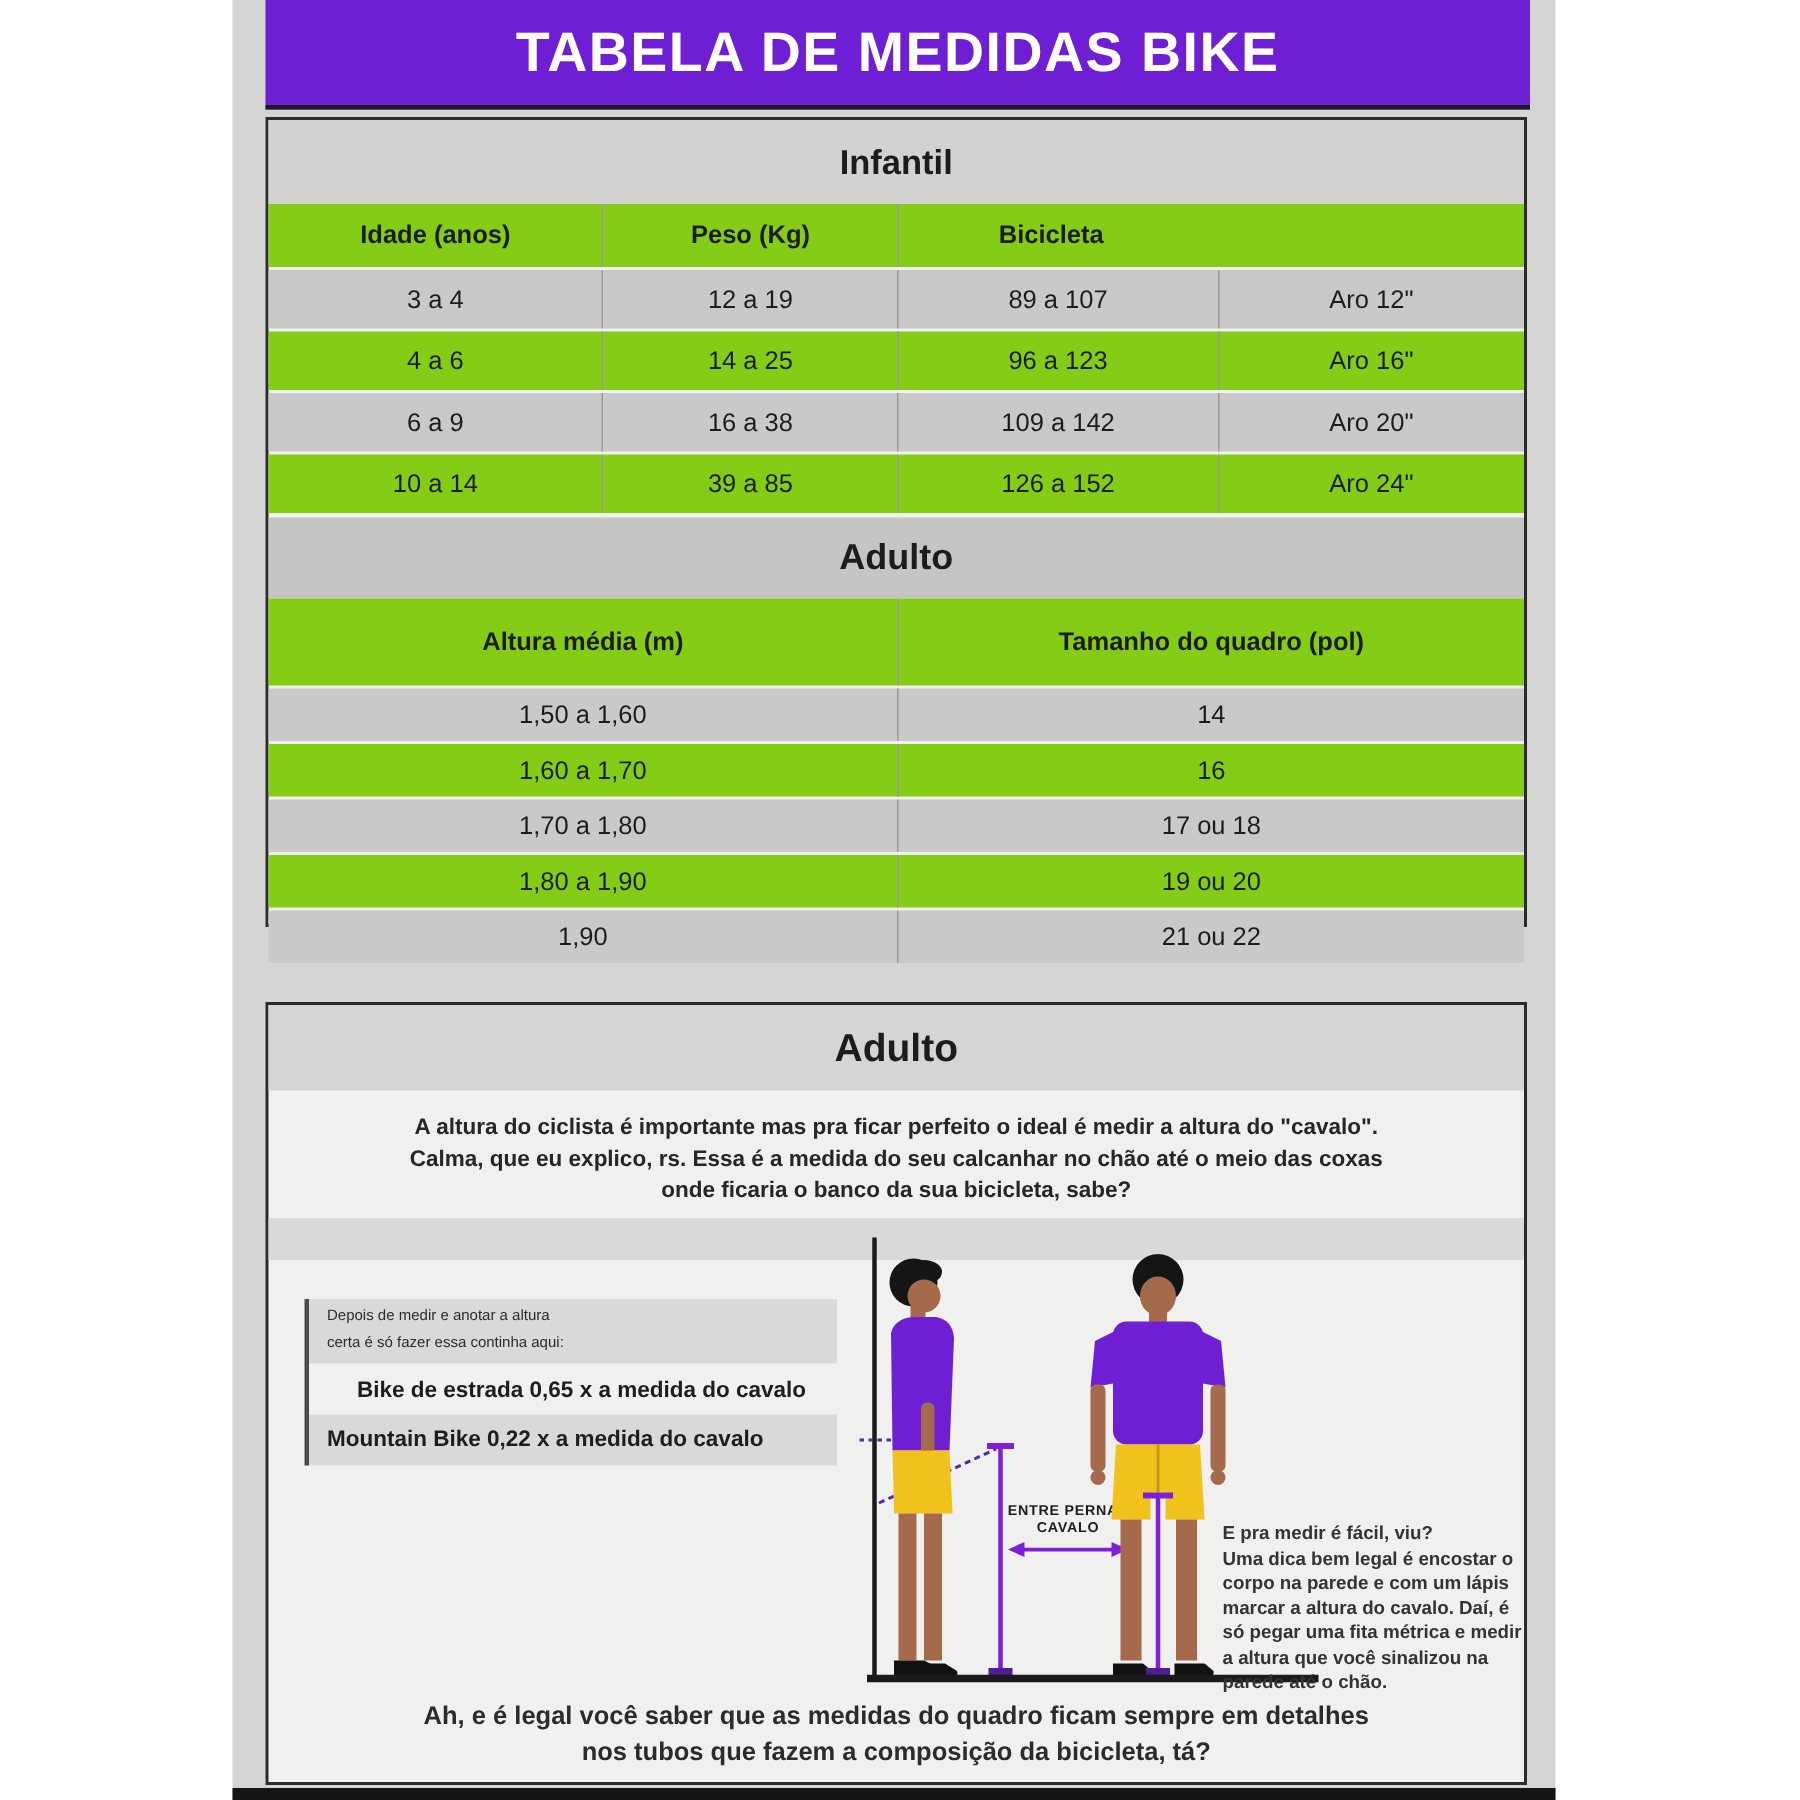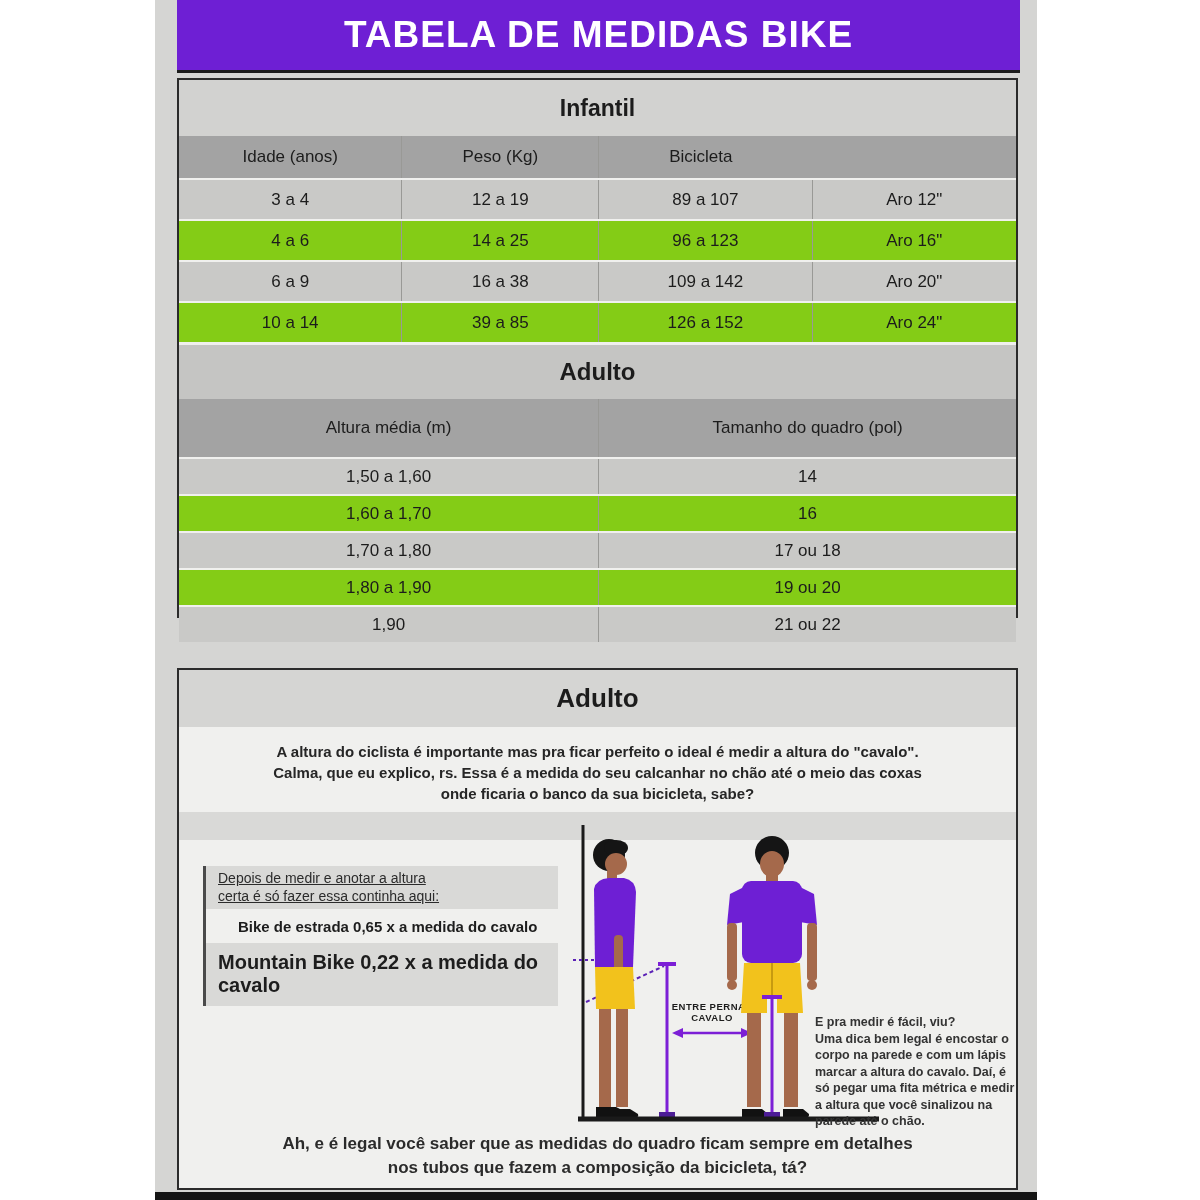--- a/index.html
+++ b/index.html
@@ -30,21 +30,21 @@
   #section-info{top:668px;height:522px;}
   .band{
     text-align:center;font-weight:bold;
   }
   .band-infantil{height:56px;line-height:56px;font-size:23px;background:#d2d2d0;}
   .band-adulto{height:54px;line-height:54px;font-size:24px;background:#c5c5c3;margin-top:3px;}
   .band-info{height:57px;line-height:57px;font-size:26px;background:#d5d5d3;}
   
   .trow{display:flex;width:100%;}
   .trow + .trow{margin-top:2px;}
-  .thead{background:#a3a3a3;font-weight:normal;font-size:18px;}
+  .thead{background:#84cc16;font-weight:bold;font-size:18px;}
   .thead .cell{height:42px;line-height:42px;}
   .rdark{background:#c9c9c7;}
   .rlight{background:#84cc16;}
   .cell{
     text-align:center;height:39px;line-height:39px;font-size:17px;
     border-right:1px solid #999996;box-sizing:border-box;
   }
   .cell:last-child{border-right:none;}
   .c0{width:26.7%;} .c1{width:23.5%;} .c2{width:25.5%;} .c3{width:24.3%;}
   .ahead .cell{height:58px;line-height:58px;}
@@ -58,28 +58,28 @@
   }
   .intro span{display:block;}
   .stripe{
     position:absolute;left:0;top:142px;width:100%;height:28px;background:#d9d9d7;
   }
   .calc-block{
     position:absolute;left:24px;top:196px;width:352px;
     border-left:3px solid #4a4a4a;
   }
   .calc-steps{
-    background:#d9d9d7;padding:3px 0 4px 12px;font-size:14px;line-height:18px;color:#2b2b2b;text-decoration:underline;
+    background:#d9d9d7;padding:3px 0 4px 12px;font-size:10px;line-height:18px;color:#2b2b2b;
   }
   .calc-steps span{display:block;}
   .calc-road{
     padding:9px 0 8px 12px;font-size:15px;font-weight:bold;color:#1d1d1d;margin-left:20px;
   }
   .calc-mtb{
-    background:#d9d9d7;padding:8px 0 9px 12px;font-size:20px;font-weight:bold;color:#1d1d1d;
+    background:#d9d9d7;padding:8px 0 9px 12px;font-size:15px;font-weight:bold;color:#1d1d1d;
   }
   .figure-wrap{
     position:absolute;left:393px;top:147px;width:320px;height:310px;
   }
   .tip{
     position:absolute;left:636px;top:344px;width:206px;
     font-size:12.5px;line-height:16.5px;font-weight:bold;color:#333;
   }
   .tip span{display:block;}
   .footer-note{

